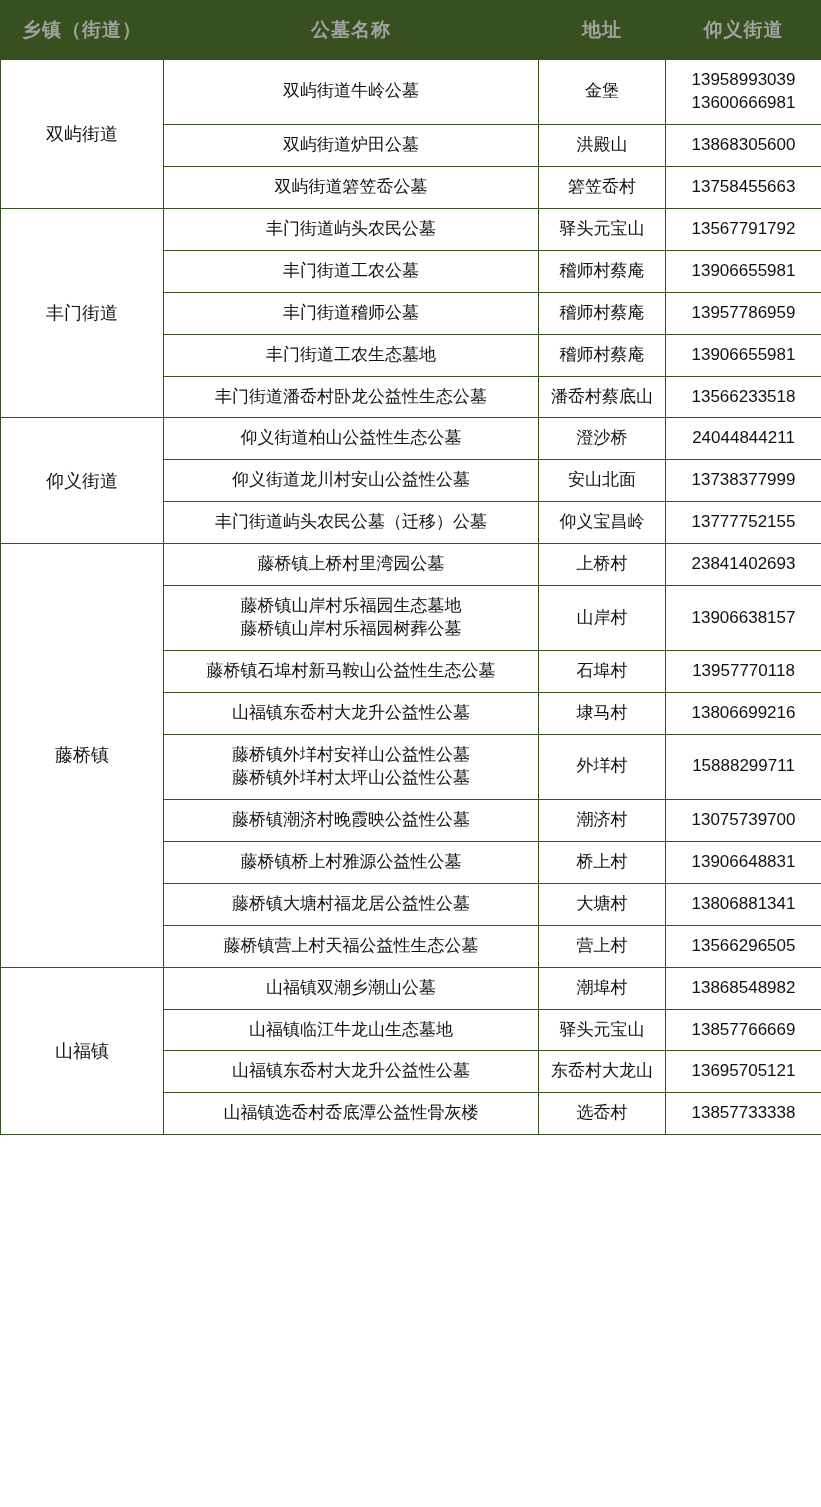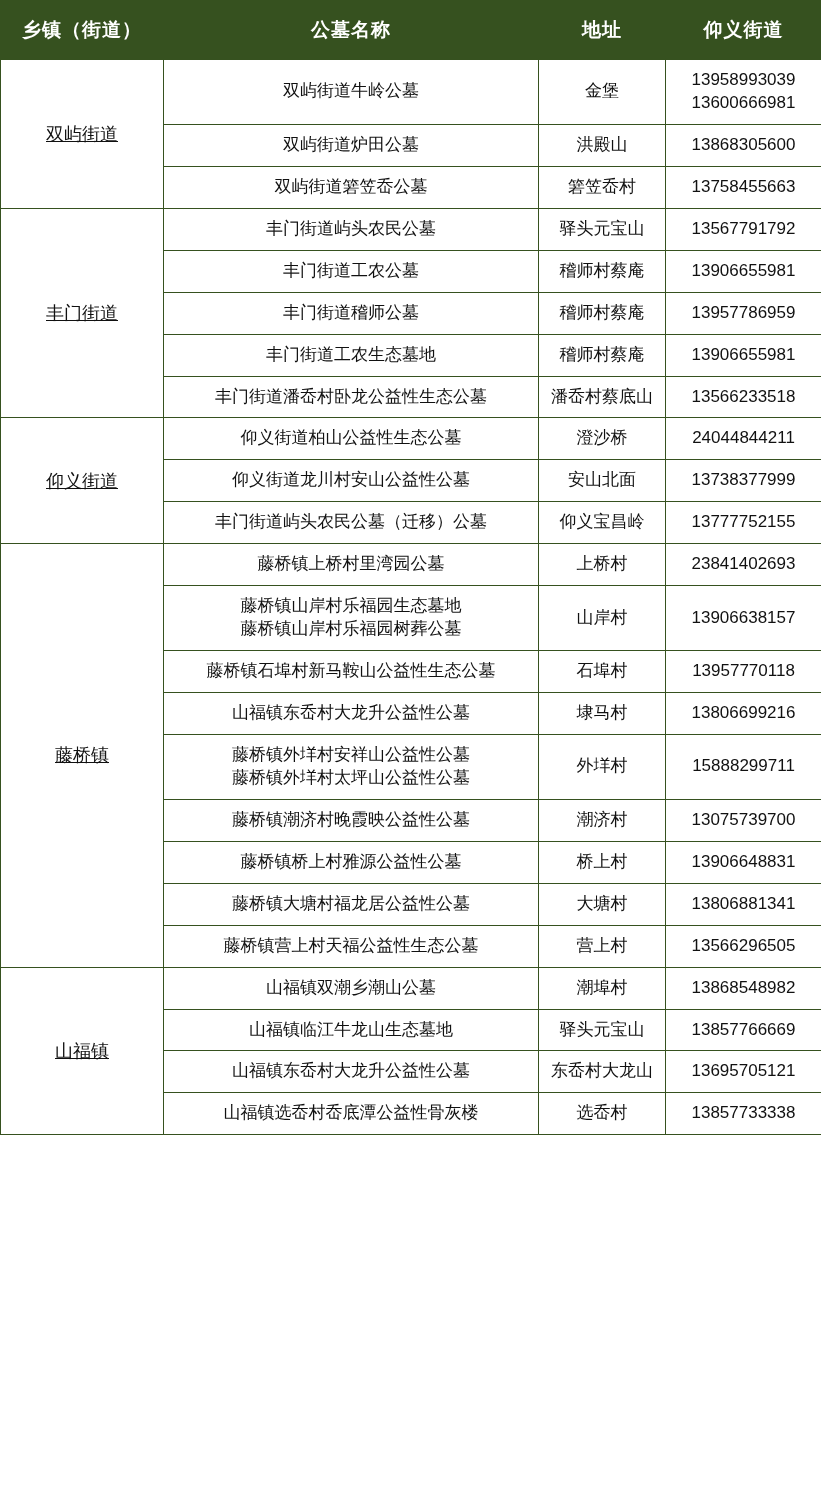--- a/index.html
+++ b/index.html
@@ -16,42 +16,41 @@
     width: 821px;
     table-layout: fixed;
   }
   #cemetery-table col.c0 { width: 163px; }
   #cemetery-table col.c1 { width: 375px; }
   #cemetery-table col.c2 { width: 127px; }
   #cemetery-table col.c3 { width: 156px; }
 
   #cemetery-table th {
     background: #36511f;
-    color: #ffffff;
+    color: #a3a3a3;
     font-size: 19px;
     font-weight: bold;
     text-align: center;
     padding: 16px 4px;
     border: 1px solid #36511f;
     letter-spacing: 1px;
   }
   #cemetery-table td {
     border: 1px solid #36511f;
     text-align: center;
     font-size: 17px;
     color: #111111;
     padding: 9px 5px;
     line-height: 1.35;
     background: #ffffff;
     vertical-align: middle;
     white-space: pre-line;
   }
   #cemetery-table td.town {
     font-size: 18px;
-    text-decoration: underline;
   }
   #cemetery-table td.name {
     font-size: 17px;
   }
   #cemetery-table td.addr {
     font-size: 17px;
   }
   #cemetery-table td.phone {
     font-size: 17px;
     white-space: pre-line;

